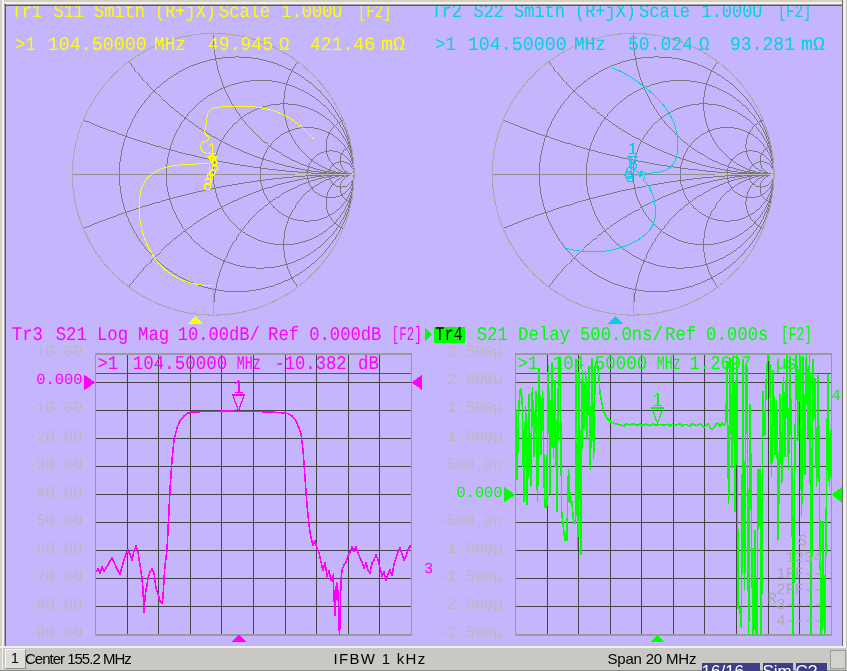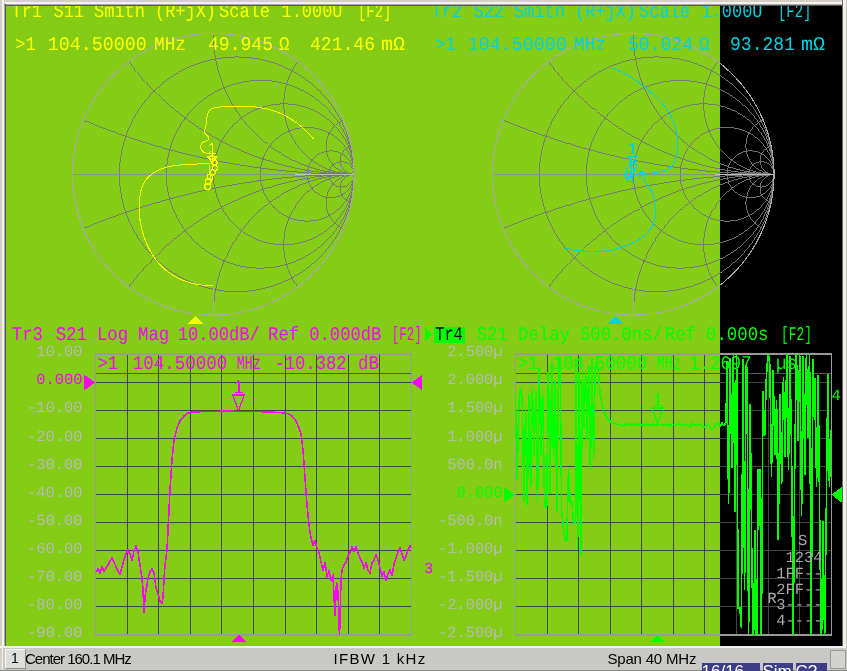--- a/index.html
+++ b/index.html
@@ -1,16 +1,16 @@
 <!DOCTYPE html>
 <html><head><meta charset="utf-8"><style>
 html,body{margin:0;padding:0;width:847px;height:671px;overflow:hidden;background:#000}
 text{text-rendering:geometricPrecision;-webkit-font-smoothing:antialiased}
 *{-webkit-font-smoothing:antialiased}
-#scr{position:relative;width:720px;height:671px;background:#84cc16}
+#scr{position:relative;width:847px;height:671px;background:#c4b5fd}
 .bv{position:absolute}
 #sbar{position:absolute;left:3px;top:648px;width:844px;height:21.5px;background:#c8c8c5;font-family:"Liberation Sans",sans-serif;font-size:15px;color:#000}
 #sbar .t{position:absolute;top:2px;white-space:pre}
 .bbox{position:absolute;top:15px;height:17px;background:#3d3e85;color:#fff;font-size:17px;line-height:17px}
 #onebox{position:absolute;left:1.5px;top:1px;width:19px;height:18px;background:#dddddb;border-top:1px solid #f6f6f4;border-left:1px solid #f6f6f4;border-right:1px solid #8f8f8c;border-bottom:1px solid #8f8f8c;text-align:center;font-size:14px;line-height:17px}
 </style></head>
 <body>
 <div id="scr">
 <svg width="847" height="671" viewBox="0 0 847 671" shape-rendering="crispEdges" style="position:absolute;left:0;top:0">
 <circle cx="236.8" cy="174.3" r="117.4" stroke="#767676" stroke-width="0.95" fill="none"></circle>
@@ -254,20 +254,20 @@
 <div class="bv" style="left:3.5px;top:3px;width:1px;height:644px;background:#a8a8a8"></div>
 <div class="bv" style="left:4.5px;top:4px;width:1px;height:643px;background:#5a5a5a"></div>
 <div class="bv" style="left:842px;top:0;width:1px;height:648px;background:#6a6a6a"></div>
 <div class="bv" style="left:843px;top:0;width:2.5px;height:671px;background:#f1f0ec"></div>
 <div class="bv" style="left:845.5px;top:0;width:1.5px;height:671px;background:#c4c1b8"></div>
 <div class="bv" style="left:0;top:646px;width:843px;height:2px;background:#f1f0ec"></div>
 <div class="bv" style="left:0;top:669.5px;width:847px;height:1.5px;background:#8a8a8a"></div>
 
 <div id="sbar">
   <div id="onebox">1</div>
-  <div class="t" style="left:22px;letter-spacing:-1px">Center 160.1 MHz</div>
+  <div class="t" style="left:22px;letter-spacing:-1px">Center 155.2 MHz</div>
   <div class="t" style="left:330.5px;letter-spacing:1.3px">IFBW 1 kHz</div>
-  <div class="t" style="left:604.5px;letter-spacing:-0.2px">Span 40 MHz</div>
+  <div class="t" style="left:604.5px;letter-spacing:-0.2px">Span 20 MHz</div>
   <div class="bbox" style="left:698.5px;width:58.5px">16/16</div>
   <div class="bbox" style="left:759.5px;width:30.5px">Sim</div>
   <div class="bbox" style="left:792.5px;width:31.5px">C?</div>
   <div style="position:absolute;left:826.5px;top:1.5px;width:14.5px;height:17px;background:#d2d2cf;border:1px solid #9a9a97"></div>
 </div>
 </div>
 </body></html>

